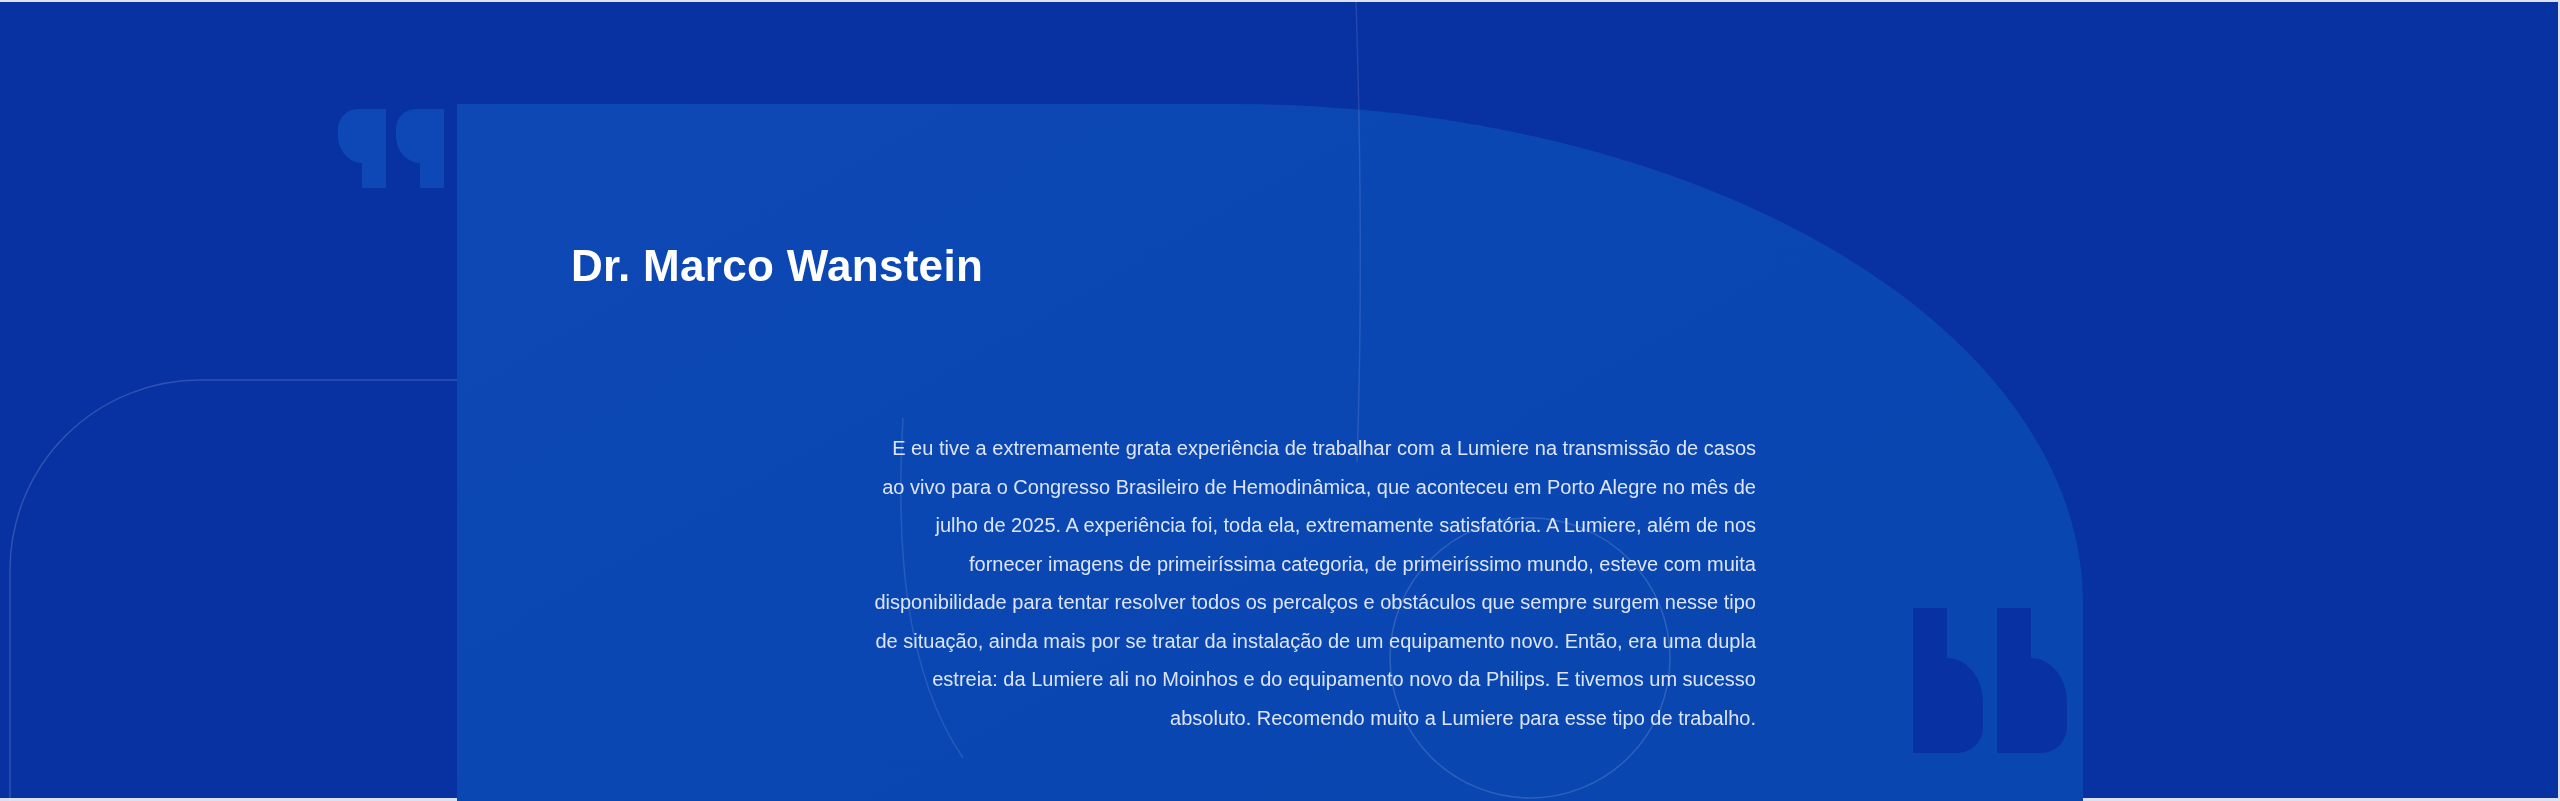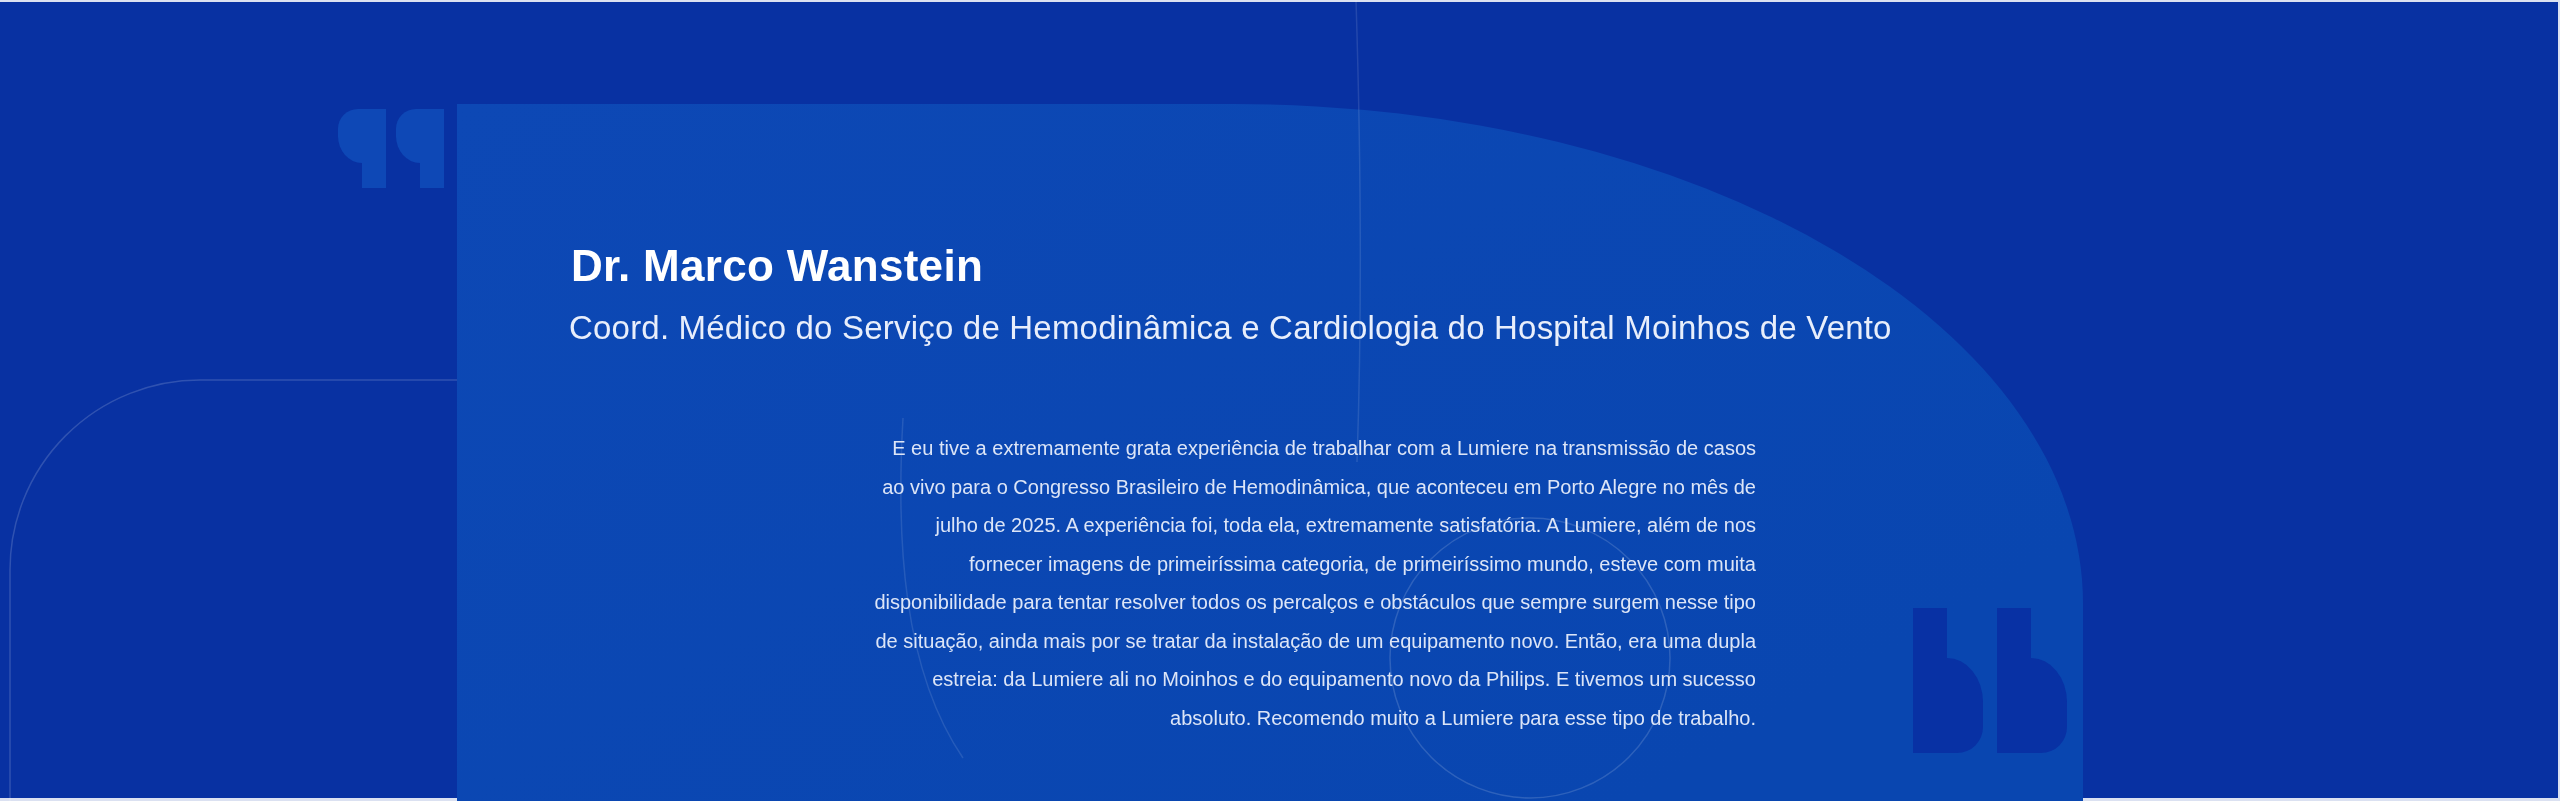--- a/index.html
+++ b/index.html
@@ -110,21 +110,20 @@
     </div>
     <div class="qmark m2">
       <span class="q-block"></span>
         <span class="q-stem"></span>
         <span class="q-fillet"></span>
     </div>
   </div>
 
   <div class="content">
     <h1 class="person-name">Dr. Marco Wanstein</h1>
-    <div class="person-role">Coord. Médico do Serviço de Hemodinâmica e Cardiologia do Hospital Moinhos de Vento</div>
     <p class="quote-text">E eu tive a extremamente grata experiência de trabalhar com a Lumiere na transmissão de casos
 ao vivo para o Congresso Brasileiro de Hemodinâmica, que aconteceu em Porto Alegre no mês de
 julho de 2025. A experiência foi, toda ela, extremamente satisfatória. A Lumiere, além de nos
 fornecer imagens de primeiríssima categoria, de primeiríssimo mundo, esteve com muita
 disponibilidade para tentar resolver todos os percalços e obstáculos que sempre surgem nesse tipo
 de situação, ainda mais por se tratar da instalação de um equipamento novo. Então, era uma dupla
 estreia: da Lumiere ali no Moinhos e do equipamento novo da Philips. E tivemos um sucesso
 absoluto. Recomendo muito a Lumiere para esse tipo de trabalho.</p>
   </div>
 

